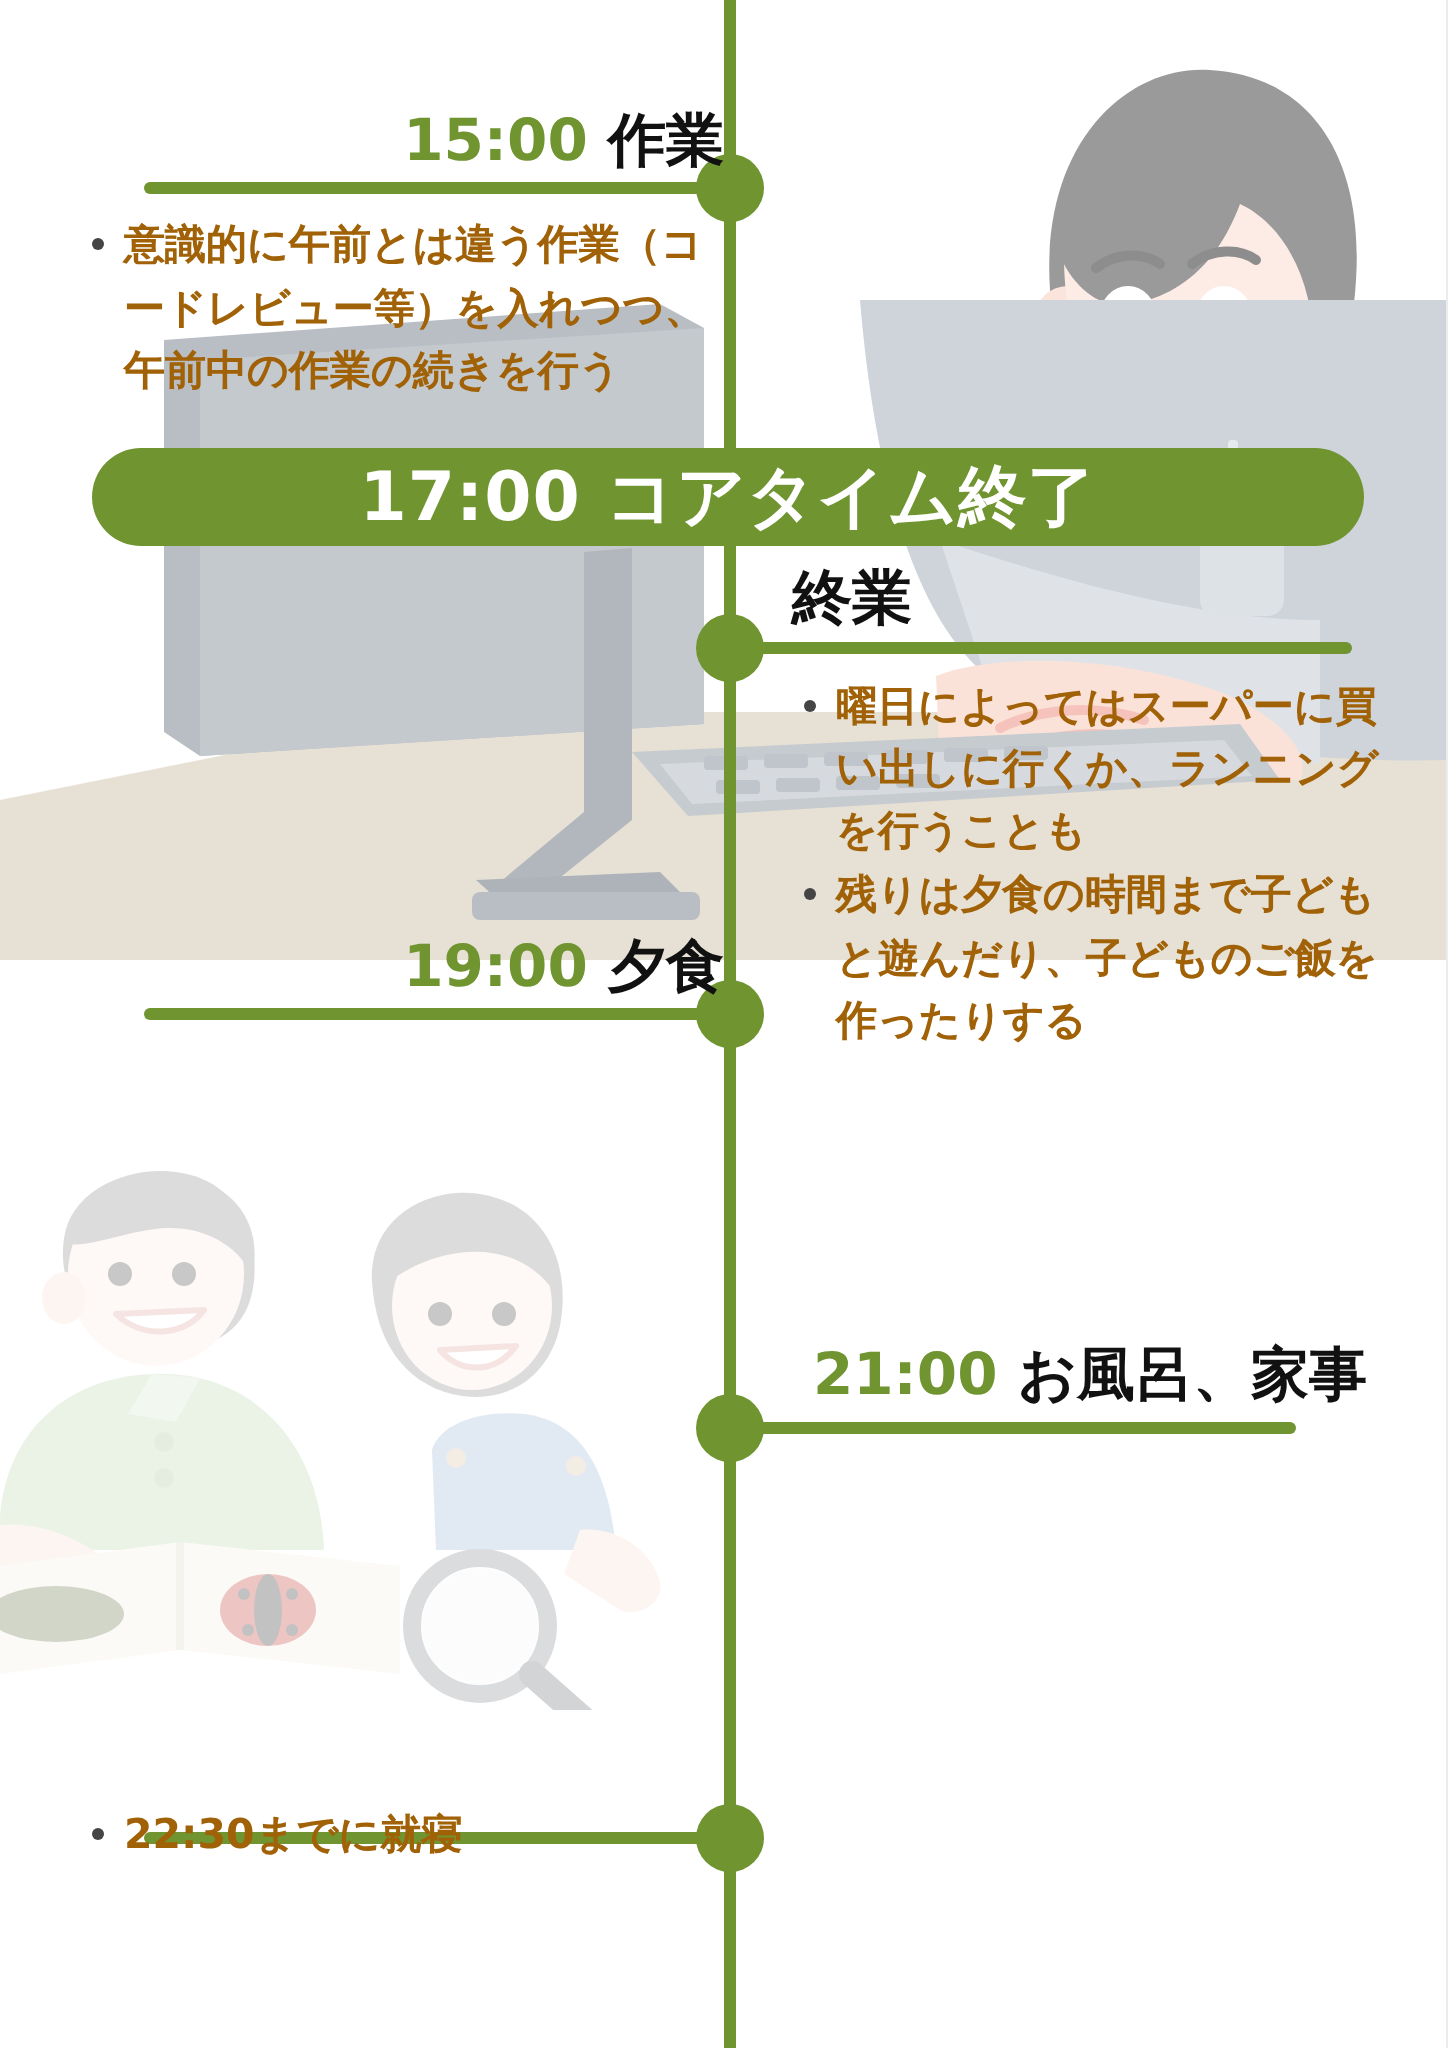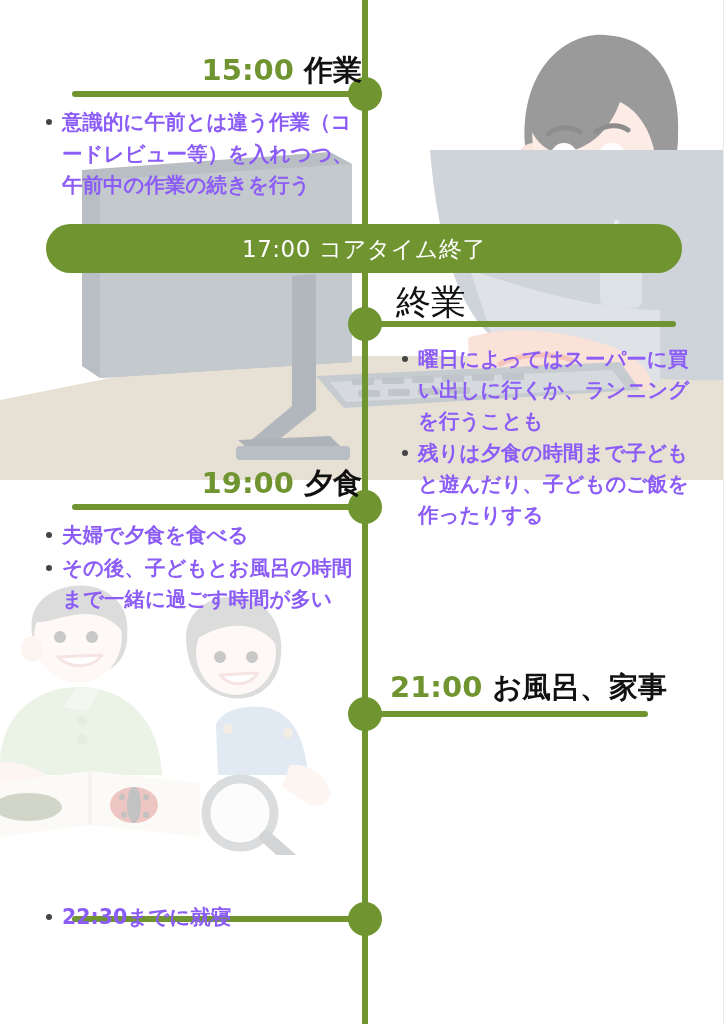--- a/index.html
+++ b/index.html
@@ -54,41 +54,42 @@
   
   .block { position: absolute; }
   .block.left  { text-align: left; }
 
   .heading {
     font-size: 29px;
     font-weight: bold;
     line-height: 1.05;
     white-space: nowrap;
     color: #111111;
+    text-align: center;
   }
   .heading .time { color: #6f9430; }
   .heading.right-align { text-align: right; }
 
   .sub-heading {
-    font-size: 35px;
-    font-weight: normal;
+    font-size: 30px;
+    font-weight: bold;
     color: #111111;
     line-height: 1.1;
   }
 
   ul.bullets {
     margin: 0;
     padding: 0 0 0 20px;
     list-style: none;
   }
   ul.bullets li {
     position: relative;
     font-size: 20.5px;
     line-height: 1.52;
-    color: #8b5cf6;
+    color: #a16207;
     font-weight: bold;
     margin-bottom: 1px;
     padding-left: 2px;
   }
   ul.bullets li::before {
     content: "";
     position: absolute;
     left: -14px;
     top: 12px;
     width: 6px; height: 6px;
@@ -107,22 +108,22 @@
     border-radius: 26px;
     box-sizing: border-box;
   }
   #banner .banner-text {
     position: absolute;
     left: 0; right: 0;
     top: 50%;
     transform: translateY(-50%);
     text-align: center;
     color: #ffffff;
-    font-size: 23px;
-    font-weight: normal;
+    font-size: 34px;
+    font-weight: bold;
     letter-spacing: .5px;
     white-space: nowrap;
   }
 </style>
 </head>
 <body>
 
 <div id="page">
 
   <svg id="illus-person" class="illus" viewBox="0 0 254 300">
@@ -268,24 +269,20 @@
       <li>曜日によってはスーパーに買い出しに行くか、ランニングを行うことも</li>
       <li>残りは夕食の時間まで子どもと遊んだり、子どものご飯を作ったりする</li>
     </ul>
   </div>
 
   <div class="block left" style="left:40px; top:468px; width:322px;">
     <div class="heading right-align">
       <span class="time">19:00</span>
       <span>夕食</span>
     </div>
-    <ul class="bullets" style="margin-top:22px;">
-      <li>夫婦で夕食を食べる</li>
-      <li>その後、子どもとお風呂の時間まで一緒に過ごす時間が多い</li>
-    </ul>
   </div>
 
   <div class="block" style="left:390px; top:672px; width:310px;">
     <div class="heading">
       <span class="time">21:00</span>
       <span>お風呂、家事</span>
     </div>
   </div>
 
   <div class="block left" style="left:40px; top:880px; width:322px;">

